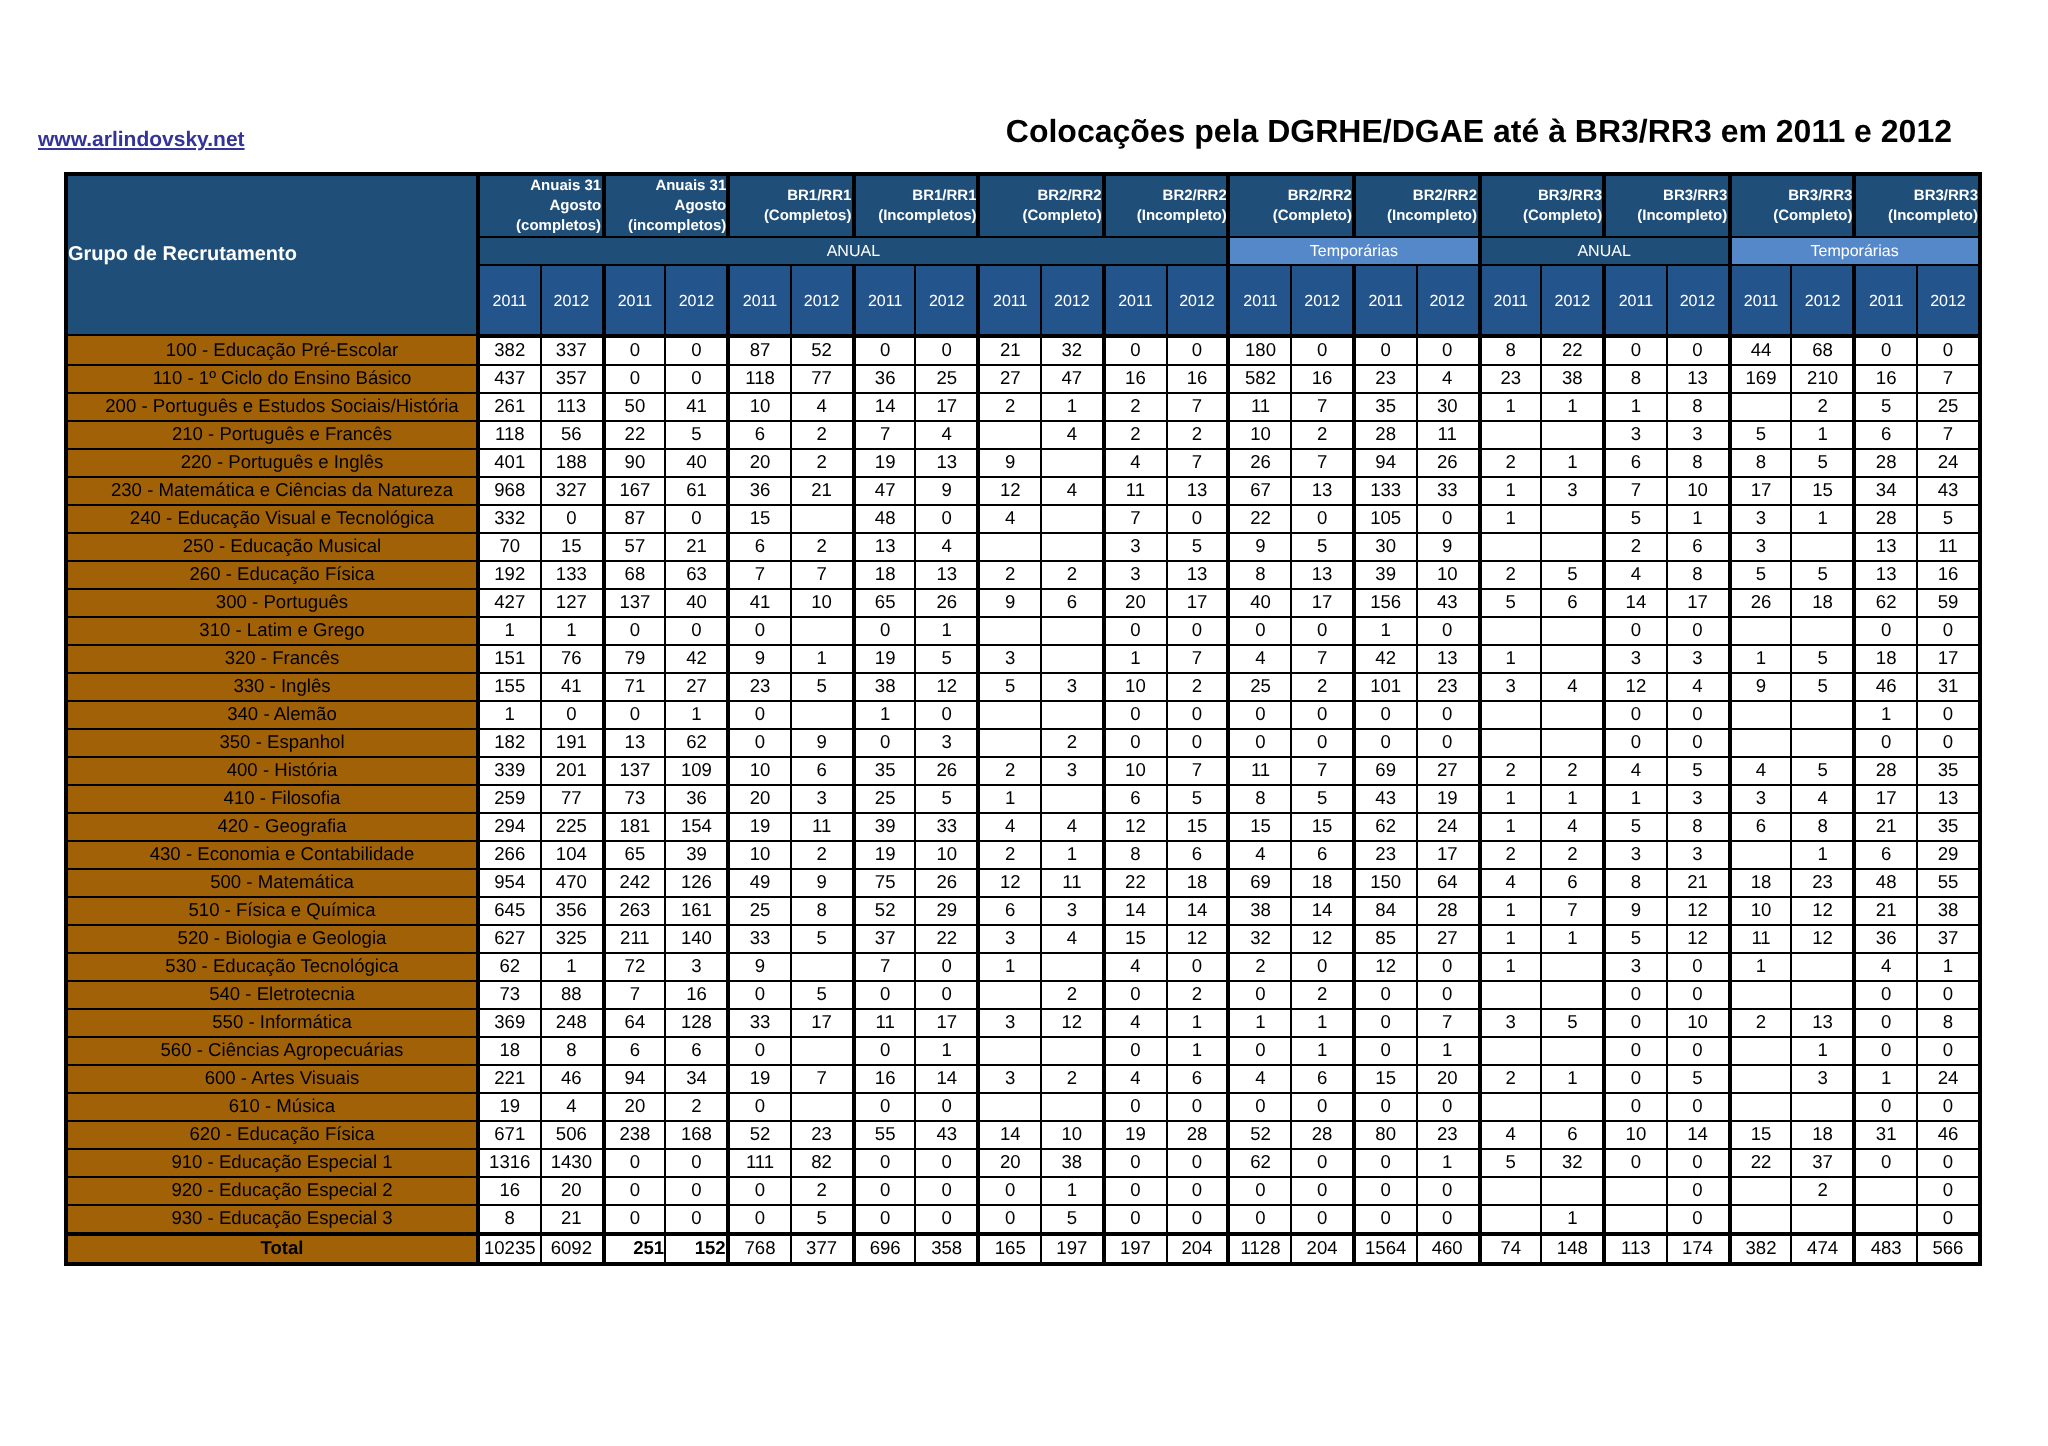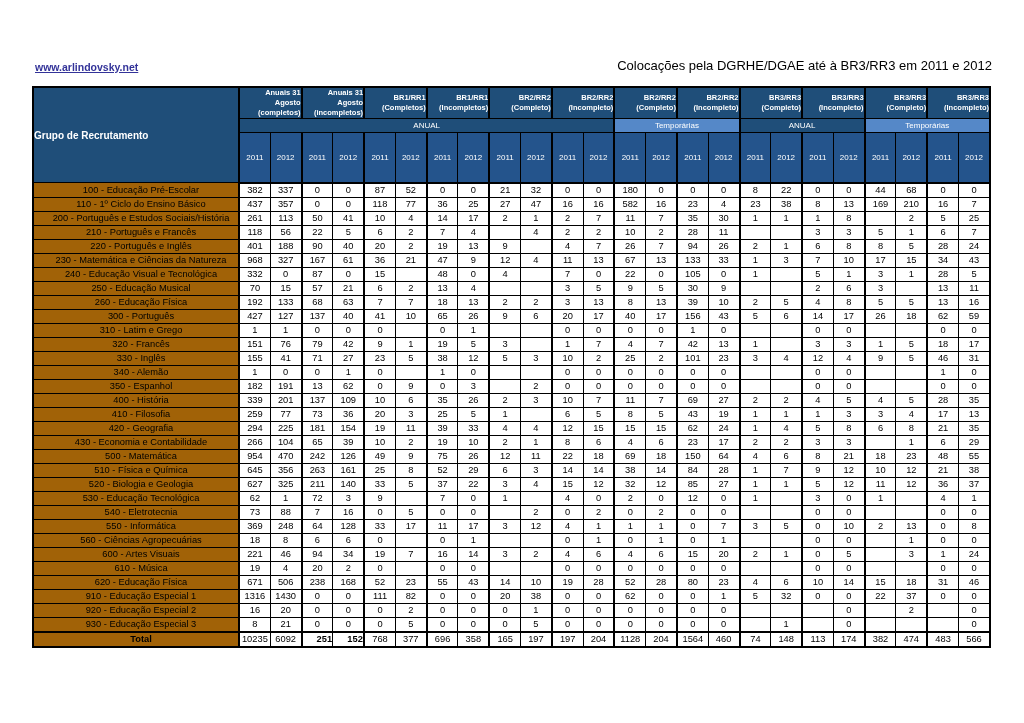--- a/index.html
+++ b/index.html
@@ -5,28 +5,28 @@
   :root{
     --dark:#1F4E79; --mid:#24548C; --light:#5588C8; --link:#333399; --border:#000000;
   }
   *{box-sizing:border-box;}
   html,body{margin:0;padding:0;background:#e9e9e9;}
   .page{
     position:relative;width:1024px;height:723px;background:#ffffff;
     font-family:"Liberation Sans", sans-serif;overflow:hidden;
   }
   .topbar{
-    position:absolute;left:35px;top:58px;width:957px;
+    position:absolute;left:19px;top:58px;width:957px;
     display:flex;justify-content:space-between;align-items:flex-end;
   }
   .site-link{
     font-size:10.5px;font-weight:bold;color:var(--link);
     text-decoration:underline;cursor:pointer;
   }
-  .doc-title{font-size:13px;font-weight:normal;color:#000;}
+  .doc-title{font-size:16px;font-weight:bold;color:#000;}
   table.grid{
     position:absolute;left:32px;top:86px;width:959px;
     border-collapse:collapse;table-layout:fixed;
     border:2px solid var(--border);
   }
   table.grid th, table.grid td{
     border:1px solid var(--border);padding:0;overflow:hidden;
   }
   col.labelcol{width:206px;}
   .corner{
@@ -38,21 +38,21 @@
     font-size:7.5px;line-height:1.35;height:28px;vertical-align:middle;text-align:right;
   }
   .band{
     color:#fff;font-weight:normal;font-size:8px;height:14px;
     text-align:center;vertical-align:middle;
   }
   .band.dark{background:var(--dark);}
   .band.light{background:var(--light);}
   .year{
     background:var(--mid);color:#fff;font-weight:normal;font-size:8px;
-    height:50px;text-align:center;vertical-align:middle;margin-top:18px;
+    height:35px;text-align:center;vertical-align:middle;margin-top:18px;
   }
   tr.datarow th.rlabel{
     background:#a16207;color:#000;font-weight:normal;font-size:9.3px;
     text-align:center;padding-left:10px;white-space:nowrap;height:13px;line-height:13px;
   }
   tr.datarow td.num{
     font-size:9.3px;text-align:center;height:13px;line-height:13px;color:#000;background:#fff;
   }
   .gstart{border-left:2px solid var(--border) !important;}
   thead tr.yearrow th{border-bottom:2px solid var(--border);}

